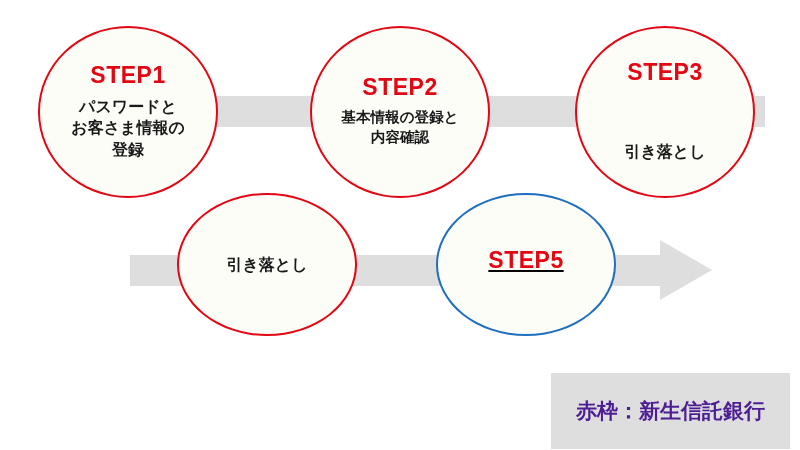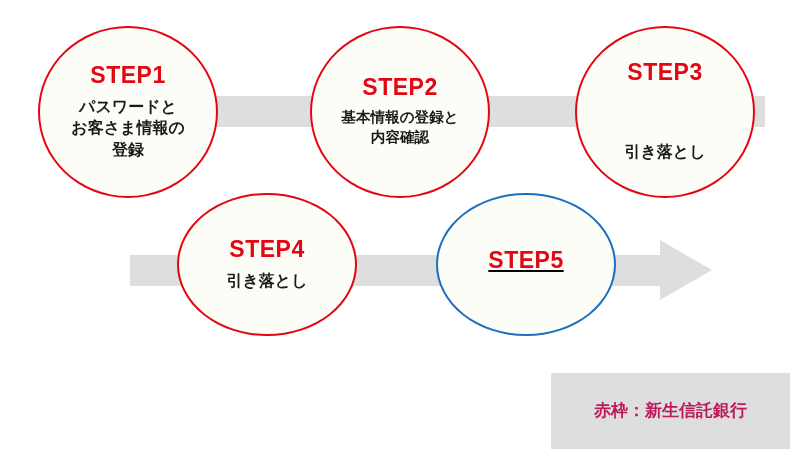--- a/index.html
+++ b/index.html
@@ -75,23 +75,23 @@
   
   .legend {
     position: absolute;
     background: #dedede;
     display: flex;
     flex-direction: column;
     align-items: center;
     justify-content: center;
   }
   .legend-line {
-    color: #be185d;
+    color: #4c1d95;
     font-weight: bold;
-    font-size: 17px;
+    font-size: 21px;
     line-height: 1.5;
     white-space: nowrap;
   }
 </style>
 </head>
 <body>
 
 <div id="stage">
 
   <div class="bar" style="left:204px; top:89px; width:168px; height:31px;"></div>
@@ -115,21 +115,20 @@
     <div class="step-text small">基本情報の登録と
 内容確認</div>
   </div>
 
   <div class="circle red" style="left:575px; top:19px; width:180px; height:172px;gap:48px;">
     <div class="step-label">STEP3</div>
     <div class="step-text">引き落とし</div>
   </div>
 
   <div class="circle red" style="left:177px; top:186px; width:180px; height:143px;">
-    <div class="step-label">STEP4</div>
     <div class="step-text">引き落とし</div>
   </div>
 
   <div class="circle blue" style="left:436px; top:186px; width:180px; height:143px;text-decoration:underline;">
     <div class="step-label">STEP5</div>
   </div>
 
   <div class="legend" style="left:551px; top:366px; width:239px; height:76px;">
     <div class="legend-line">赤枠：新生信託銀行</div>
   </div>

